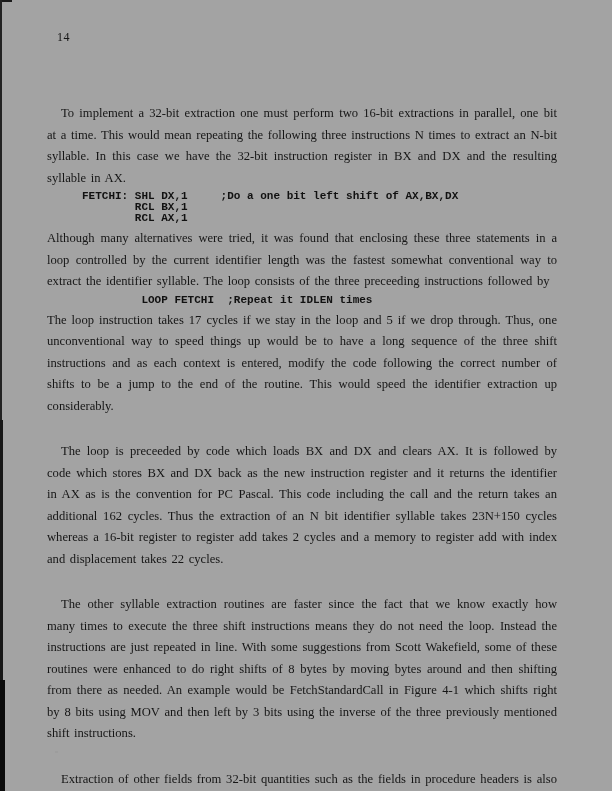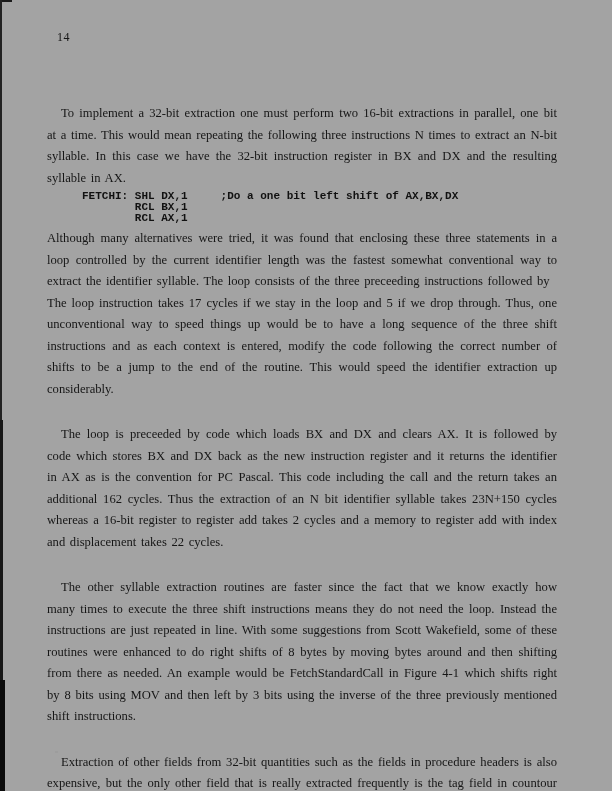--- a/index.html
+++ b/index.html
@@ -65,18 +65,19 @@
   <div class="scan-speck"></div>
 
   <div class="page-number">14</div>
 
   <div class="doc-body">
       <p class="para indent">To implement a 32-bit extraction one must perform two 16-bit extractions in parallel, one bit at a time.  This would mean repeating the following three instructions N times to extract an N-bit syllable.  In this case we have the 32-bit instruction register in BX and DX and the resulting syllable in AX.</p>
       <pre class="code">FETCHI: SHL DX,1     ;Do a one bit left shift of AX,BX,DX
         RCL BX,1
         RCL AX,1</pre>
       <p class="para">Although many alternatives were tried, it was found that enclosing these three statements in a loop controlled by the current identifier length was the fastest somewhat conventional way to extract the identifier syllable.  The loop consists of the three preceeding instructions followed by</p>
+      <pre class="code">         LOOP FETCHI  ;Repeat it IDLEN times</pre>
       <p class="para">The loop instruction takes 17 cycles if we stay in the loop and 5 if we drop through.  Thus, one unconventional way to speed things up would be to have a long sequence of the three shift instructions and as each context is entered, modify the code following the correct number of shifts to be a jump to the end of the routine.  This would speed the identifier extraction up considerably.</p>
       <p class="para indent gap">The loop is preceeded by code which loads BX and DX and clears AX.  It is followed by code which stores BX and DX back as the new instruction register and it returns the identifier in AX as is the convention for PC Pascal.  This code including the call and the return takes an additional 162 cycles.  Thus the extraction of an N bit identifier syllable takes 23N+150 cycles whereas a 16-bit register to register add takes 2 cycles and a memory to register add with index and displacement takes 22 cycles.</p>
       <p class="para indent gap">The other syllable extraction routines are faster since the fact that we know exactly how many times to execute the three shift instructions means they do not need the loop.  Instead the instructions are just repeated in line.  With some suggestions from Scott Wakefield, some of these routines were enhanced to do right shifts of 8 bytes by moving bytes around and then shifting from there as needed.  An example would be FetchStandardCall in Figure 4-1 which shifts right by 8 bits using MOV and then left by 3 bits using the inverse of the three previously mentioned shift instructions.</p>
       <p class="para indent gap">Extraction of other fields from 32-bit quantities such as the fields in procedure headers is also expensive, but the only other field that is really extracted frequently is the tag field in countour entries.  The function ExtractTag which removes the tag from an AdeptWord and returns it takes 170 cycles to execute.</p>
     </div>
 </div>
 
 </body></html>

